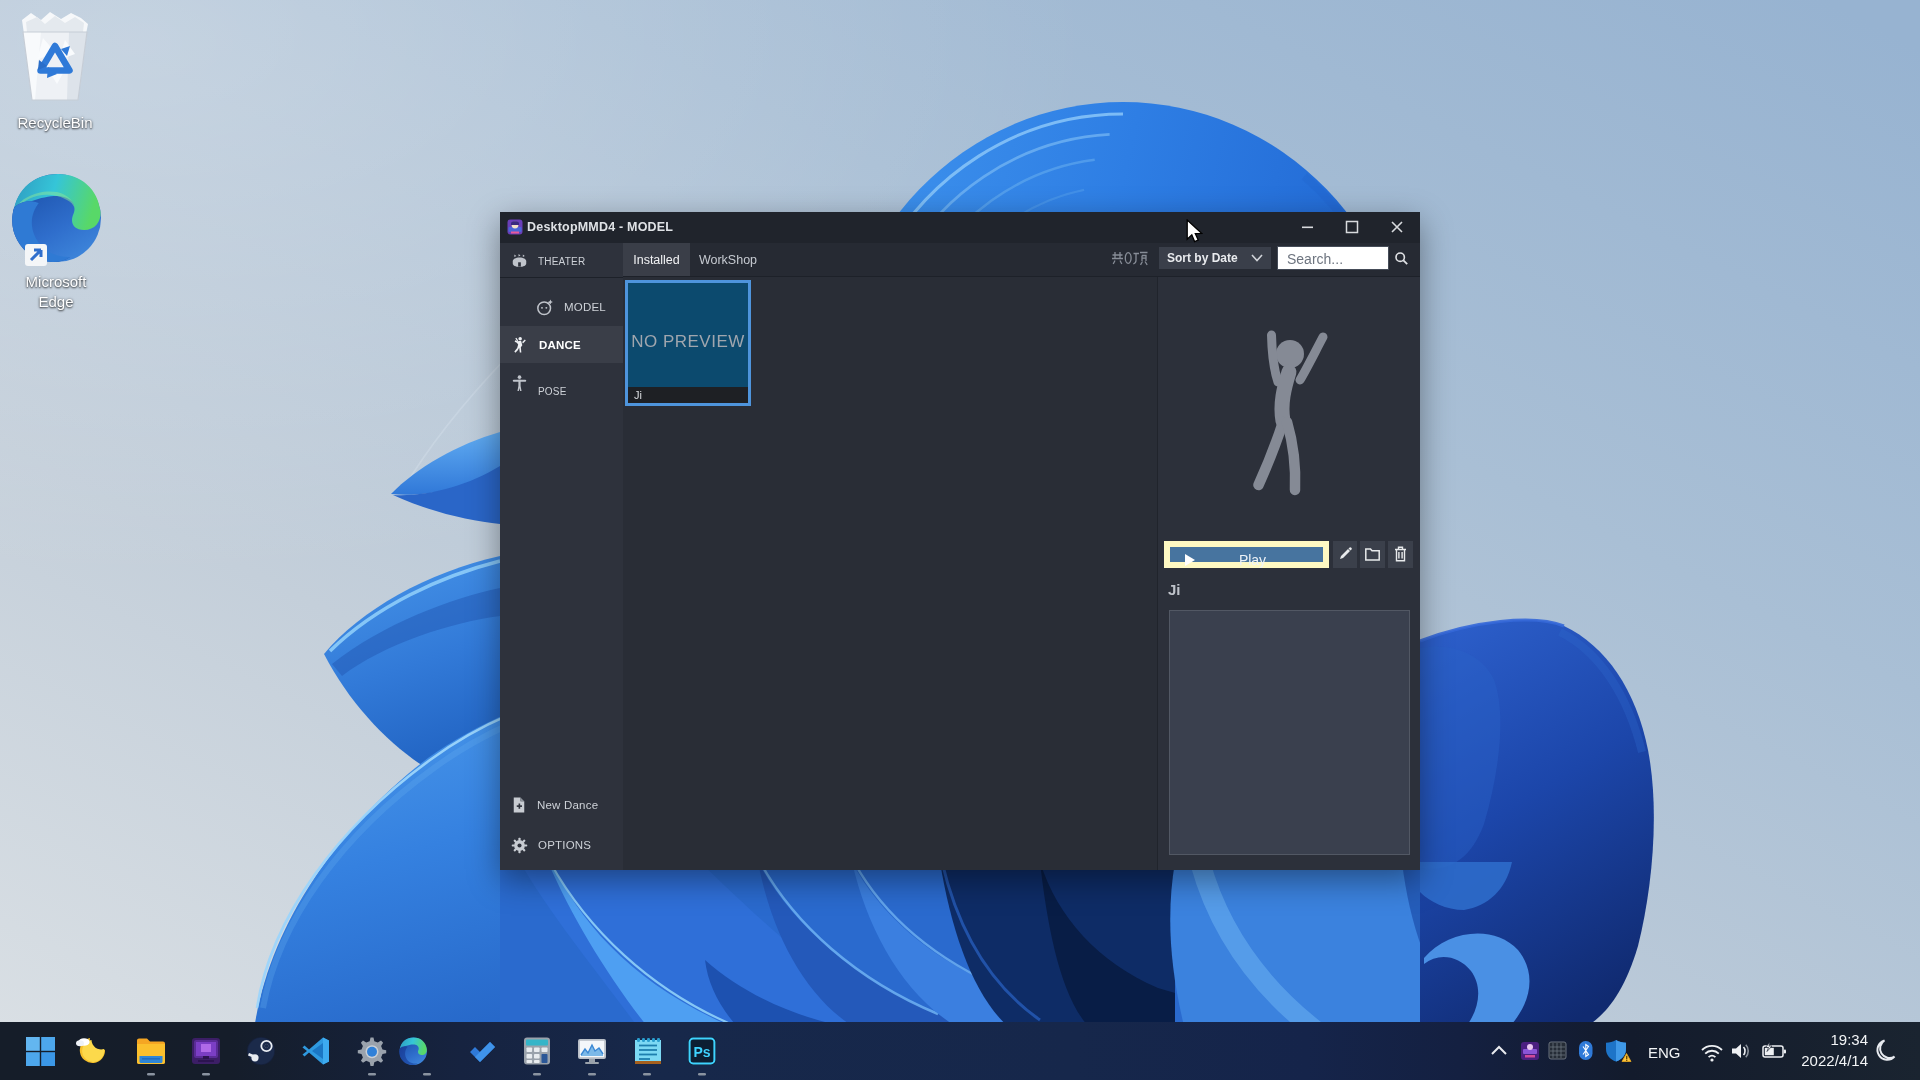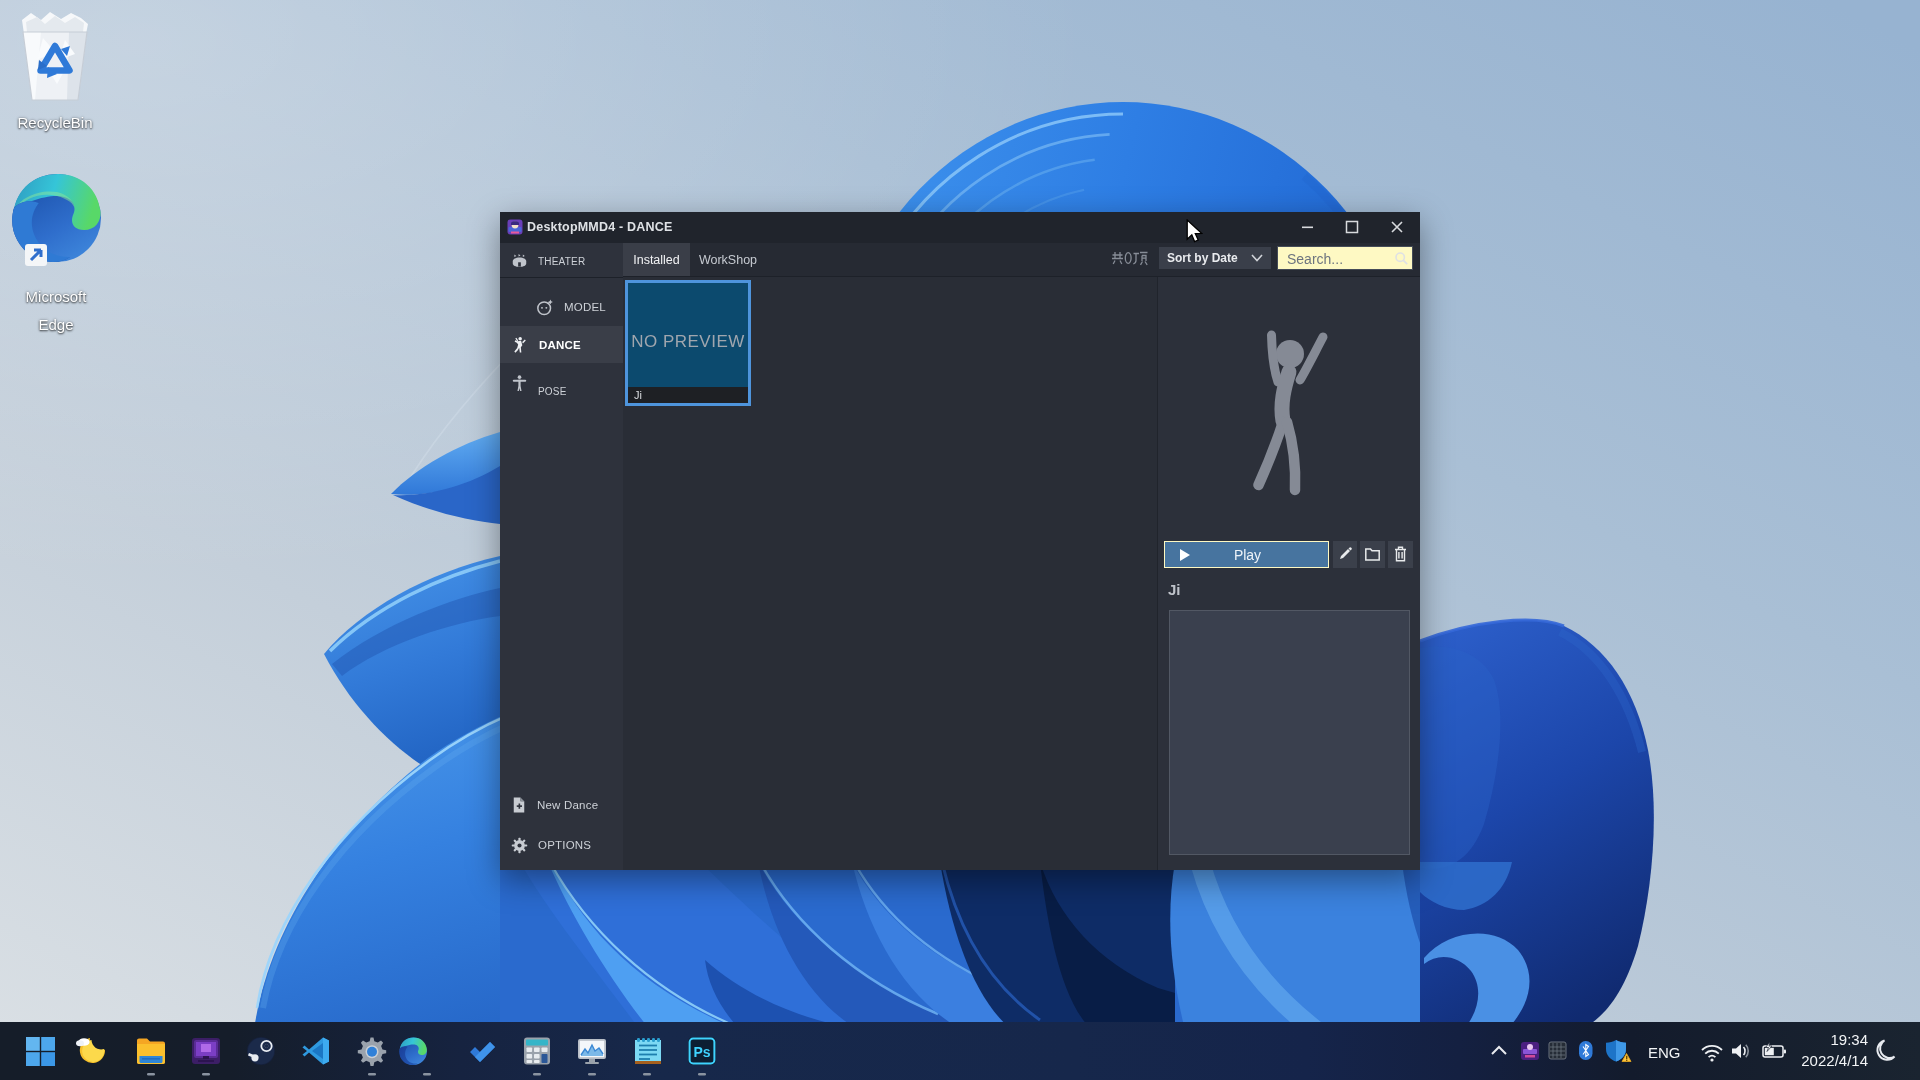--- a/index.html
+++ b/index.html
@@ -116,21 +116,21 @@
 
 <div id="win">
   <div id="titlebar">
     <svg class="abs" style="left:7px;top:7px" width="16" height="16" viewBox="0 0 16 16">
       <rect x="0.5" y="0.5" width="15" height="15" rx="3" fill="#6a3fb8"></rect>
       <rect x="1.5" y="8" width="13" height="5" rx="1" fill="#4a66d8"></rect>
       <circle cx="8" cy="6" r="3.4" fill="#f4e2c8"></circle>
       <path d="M4,4 C5,1.8 11,1.8 12,4 L12,6 L4,6 Z" fill="#3a2a7e"></path>
       <rect x="4" y="12.5" width="8" height="2" fill="#e85a9a"></rect>
     </svg>
-    <span style="position:absolute;left:27px;top:8px;font-size:12.5px;font-weight:bold;color:#dfe2e6;letter-spacing:.2px;">DesktopMMD4 - DANCE</span>
+    <span style="position:absolute;left:27px;top:8px;font-size:12.5px;font-weight:bold;color:#dfe2e6;letter-spacing:.2px;">DesktopMMD4 - MODEL</span>
     <svg class="abs" style="left:796px;top:0" width="124" height="31" viewBox="0 0 124 31">
       <rect x="6" y="14.5" width="11" height="1.6" fill="#d8dadd"></rect>
       <rect x="50.5" y="9.5" width="11" height="11" fill="none" stroke="#d8dadd" stroke-width="1.5"></rect>
       <path d="M96,10 L106,20 M106,10 L96,20" stroke="#d8dadd" stroke-width="1.6"></path>
     </svg>
   </div>
   <div id="sidebar">
     <div class="srow" style="top:0px;">
       <svg width="19" height="19" viewBox="0 0 24 24" fill="#c0c4cb">
           <path d="M3.5,12 C3.5,9 7,7 12,7 C17,7 20.5,9 20.5,12 L20.5,14.5 C20.5,17 17,18.8 12,18.8 C7,18.8 3.5,17 3.5,14.5 Z"></path>
@@ -206,21 +206,21 @@
         <ellipse cx="16.2" cy="7" rx="2.9" ry="5.3"></ellipse>
         <path d="M21.5,2.5 H27 M24,2.5 V9.5 M24,9.5 C24,11.2 23,12.3 21.3,13 M28,1.5 H35.5 M30,4.5 H34 V10 M30,4.5 V10 M30,7.2 H34 M30.5,10.5 L28.5,13.8 M33,10.5 L35.2,13.8"></path>
       </g>
     </svg>
     <div style="position:absolute;left:536px;top:4px;width:112px;height:22px;background:#3a3f4a;">
       <span style="position:absolute;left:8px;top:4px;font-size:12px;color:#e9ebee;font-weight:bold;">Sort by Date</span>
       <svg class="abs" style="left:92px;top:7px" width="12" height="8" viewBox="0 0 12 8">
           <path d="M1,1 L6,6.5 L11,1" fill="none" stroke="#d0d3d8" stroke-width="1.6"></path>
         </svg>
     </div>
-    <div style="position:absolute;left:654px;top:3px;width:136px;height:24px;background:#fef9c3;border:1px solid #454c58;padding-left:14px;">
+    <div style="position:absolute;left:654px;top:3px;width:112px;height:24px;background:#ffffff;border:1px solid #454c58;padding-left:14px;">
       <span style="position:absolute;left:9px;top:4px;font-size:14px;color:#6d747f;">Search...</span>
       <svg class="abs" style="left:116px;top:4px" width="15" height="15" viewBox="0 0 15 15">
           <circle cx="6.2" cy="6.2" r="4.2" fill="none" stroke="#dfe1e4" stroke-width="1.6"></circle>
           <path d="M9.4,9.4 L13.2,13.2" stroke="#dfe1e4" stroke-width="1.8"></path>
         </svg>
     </div>
   </div>
   <div id="content">
     <div style="position:absolute;left:2px;top:3px;width:126px;height:126px;border:3px solid #4e94dc;background:#0c4a6e;">
       <div style="position:absolute;left:0;top:0;width:120px;height:118px;color:#a0a6ae;font-size:17px;display:flex;align-items:center;justify-content:center;letter-spacing:.5px;">NO PREVIEW</div>
@@ -231,21 +231,21 @@
     <svg class="abs" style="left:86px;top:51px" width="90" height="170" viewBox="0 0 90 170">
       <g stroke="#858a95" fill="none" stroke-linecap="round" stroke-linejoin="round">
         <circle cx="46" cy="26" r="14" fill="#858a95" stroke="none"></circle>
         <path d="M34,54 C30,42 28,30 27.5,7" stroke-width="9"></path>
         <path d="M56,52 C62,42 70,26 79,9" stroke-width="9"></path>
         <path d="M45,44 C40,60 36,76 39,93" stroke-width="15"></path>
         <path d="M39,94 C32,116 24,136 14.5,157" stroke-width="10.5"></path>
         <path d="M43,94 C50,118 52,138 51,162" stroke-width="10.5"></path>
       </g>
     </svg>
-    <div style="position:absolute;left:6px;top:264px;width:165px;height:27px;background:#47749f;border:1px solid #fef9c3;">
+    <div style="position:absolute;left:6px;top:264px;width:165px;height:27px;background:#47749f;border:6px solid #fef9c3;">
       <svg class="abs" style="left:14px;top:7px" width="11" height="12" viewBox="0 0 11 12">
           <path d="M1,0 L11,6 L1,12 Z" fill="#fff"></path>
         </svg>
       <span style="position:absolute;left:0;top:5px;width:165px;text-align:center;font-size:14px;color:#eef3f8;">Play</span>
     </div>
     <div style="position:absolute;left:175px;top:264px;width:24px;height:27px;background:#3b404b;">
       <svg class="abs" style="left:5px;top:6px" width="14" height="14" viewBox="0 0 14 14">
           <path d="M2,12 L3,9 L10,2 L12,4 L5,11 Z M10.5,1.5 L12.5,3.5 L13.3,2.7 a1.4,1.4 0 0 0 -2,-2 Z" fill="#e8eaec"></path>
         </svg>
     </div>
@@ -498,14 +498,14 @@
         </linearGradient>
     </defs>
     <circle cx="46" cy="46" r="44" fill="url(#edgeBody)"></circle>
     <path d="M2.5,40 C6,16 24,2 47,2 C70,2 87,17 89.5,40 C90,50 84,58 73,58 C65,58 61,53.5 61,48.5 C61,43.5 63.5,41.5 63.5,37 C63.5,29 56,24 46,24 C30,24 10,32 2.5,40 Z" fill="url(#edgeTop)"></path>
     <path d="M4,38 C14,26 30,20 46,24 C56,26.5 63.5,32 63.5,37 C63.5,29 56,22 46,20 C28,17 8,26 4,38 Z" fill="#8ae89a" opacity="0.5"></path>
     <path d="M3,36 C-3,56 6,78 27,87 C39,92 51,90.5 59,85 C42,88 26,79 21,63 C17.5,51 20.5,39 28,31 C18,28 8,30 3,36 Z" fill="url(#edgeWave)"></path>
     <path d="M3,36 C8,30 18,27 28,31 C23,37 20,45 21,54 C23,72 40,86 59,85 C51,90.5 39,92 27,87 C6,78 -3,56 3,36 Z" fill="#2f7ad4"></path>
     <rect x="14" y="72" width="22" height="22" rx="3" fill="#f4f6f8"></rect>
     <path d="M20,88 L30,78 M30,78 L23,78 M30,78 L30,85" stroke="#2f6ecc" stroke-width="3" fill="none"></path>
   </svg>
-  <div style="margin-top:14px;line-height:28px;">Microsoft<br>Edge</div>
+  <div style="margin-top:3px;line-height:20px;">Microsoft<br>Edge</div>
 </div>
 
 </body></html>

